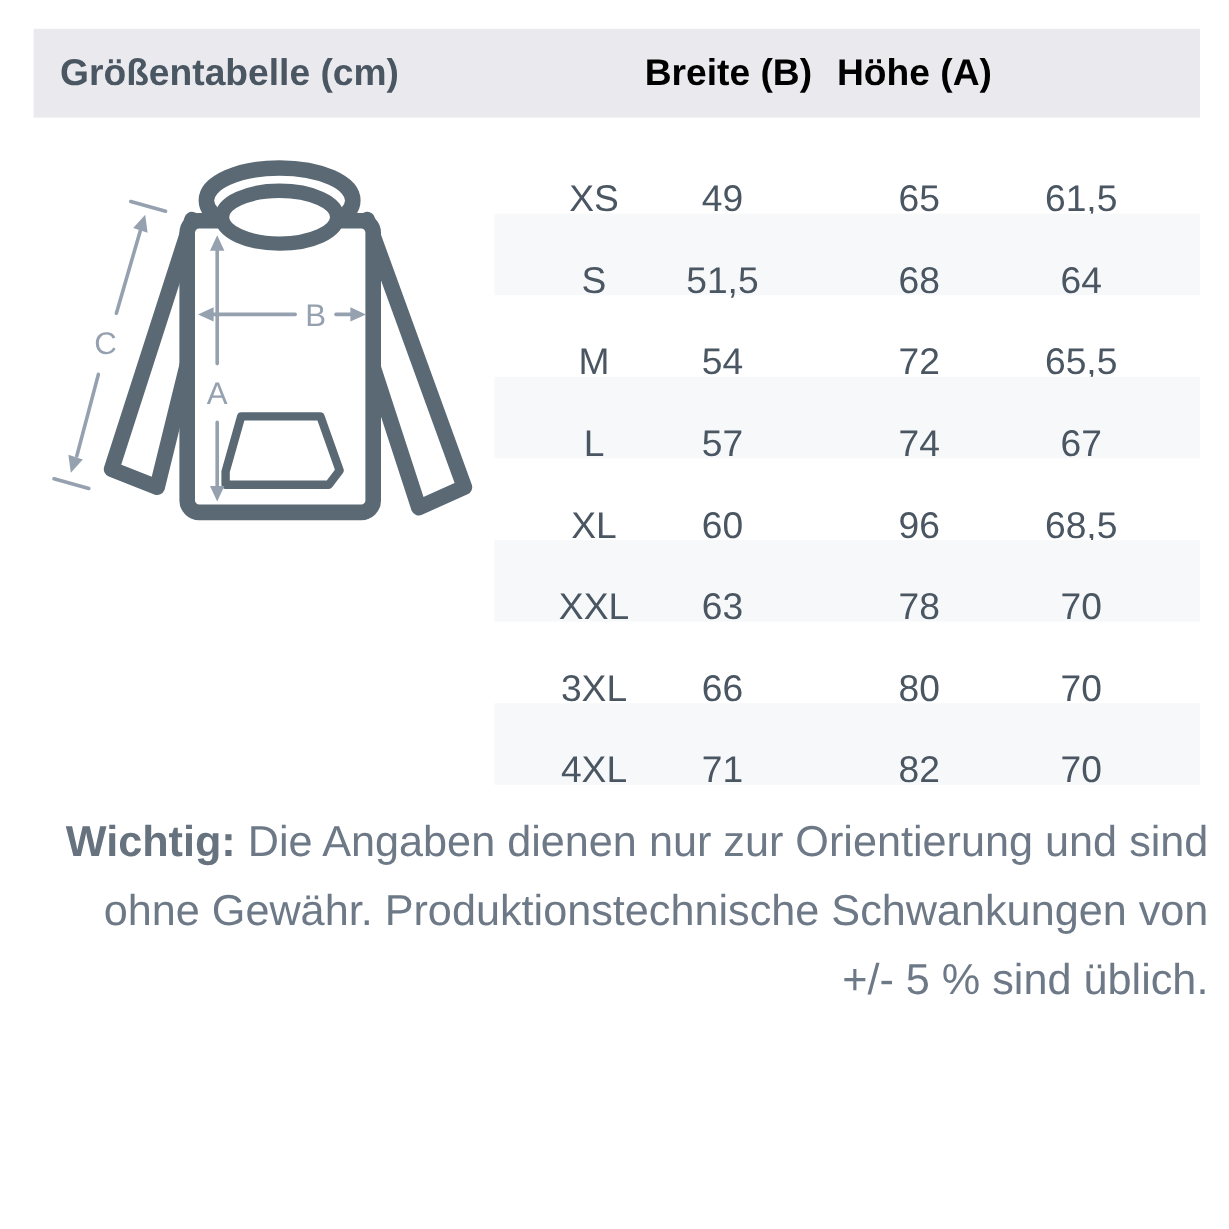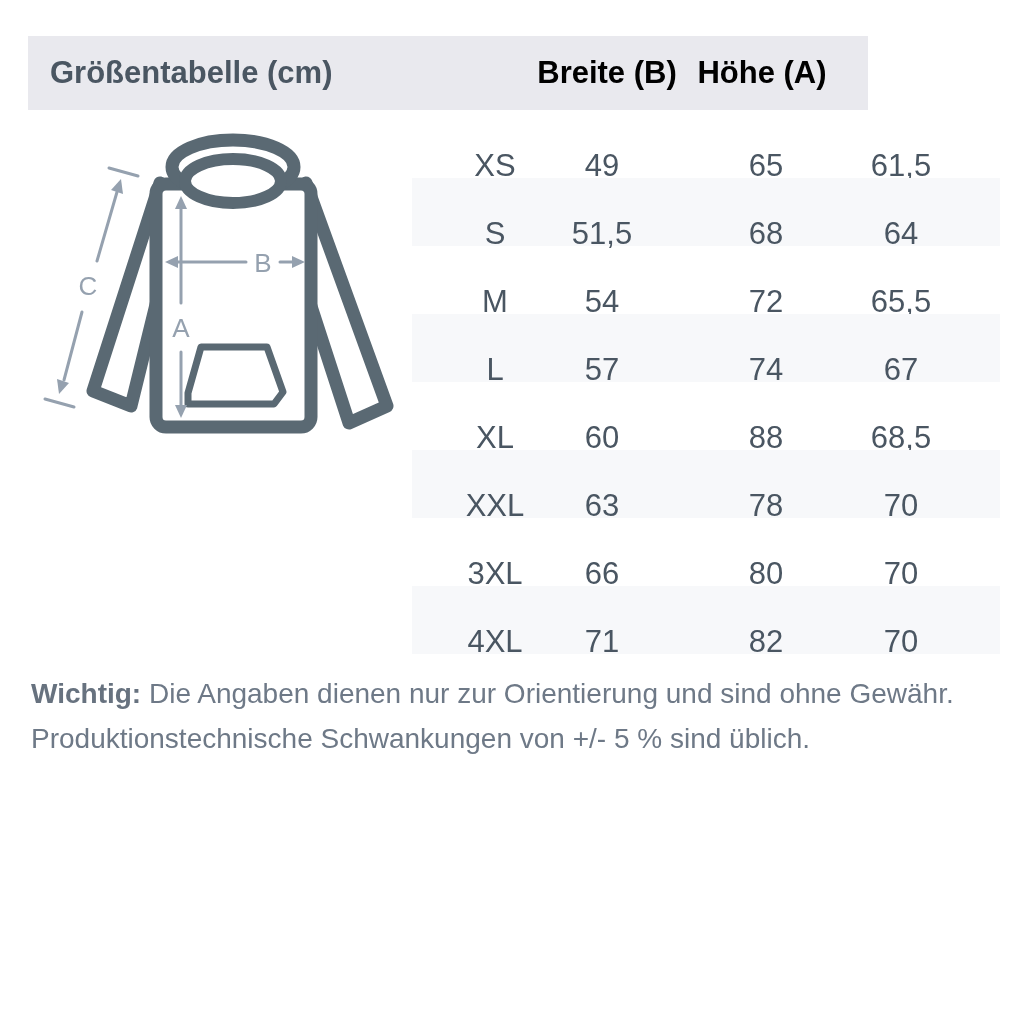--- a/index.html
+++ b/index.html
@@ -9,22 +9,22 @@
     position: relative;
     width: 1024px;
     height: 1024px;
     background: #ffffff;
     overflow: hidden;
   }
 
   
   .header-band {
     position: absolute;
-    left: 28px; top: 36px;
-    width: 840px; height: 74px;
+    left: 28px; top: 24px;
+    width: 972px; height: 74px;
     background: #e9e9ee;
   }
   .title {
     position: absolute;
     left: 22px; top: 50%;
     transform: translateY(-50%);
     font-size: 31px; font-weight: bold;
     color: #4a5662;
     white-space: nowrap;
   }
@@ -74,25 +74,26 @@
   .hoodie-svg .meas-label {
     fill: #95a1af;
     font-family: "Liberation Sans", sans-serif;
     font-size: 26px;
     text-anchor: middle;
   }
 
   
   .note {
     position: absolute;
-    left: 31px; top: 672px;
+    left: 47px; top: 672px;
     width: 960px;
-    font-size: 28px;
+    font-size: 36px;
     line-height: 1.6;
     color: #6e7987;
+    text-align: right;
   }
   .note b { font-weight: bold; color: #68captionrgb; }
   .note b { color: #67727f; }
 </style>
 </head>
 <body>
 
 <div class="canvas">
 
   <div class="header-band">
@@ -161,21 +162,21 @@
     </div>
     <div class="row alt">
       <span class="cell c0">L</span>
       <span class="cell c1">57</span>
       <span class="cell c2">74</span>
       <span class="cell c3">67</span>
     </div>
     <div class="row">
       <span class="cell c0">XL</span>
       <span class="cell c1">60</span>
-      <span class="cell c2">88</span>
+      <span class="cell c2">96</span>
       <span class="cell c3">68,5</span>
     </div>
     <div class="row alt">
       <span class="cell c0">XXL</span>
       <span class="cell c1">63</span>
       <span class="cell c2">78</span>
       <span class="cell c3">70</span>
     </div>
     <div class="row">
       <span class="cell c0">3XL</span>

